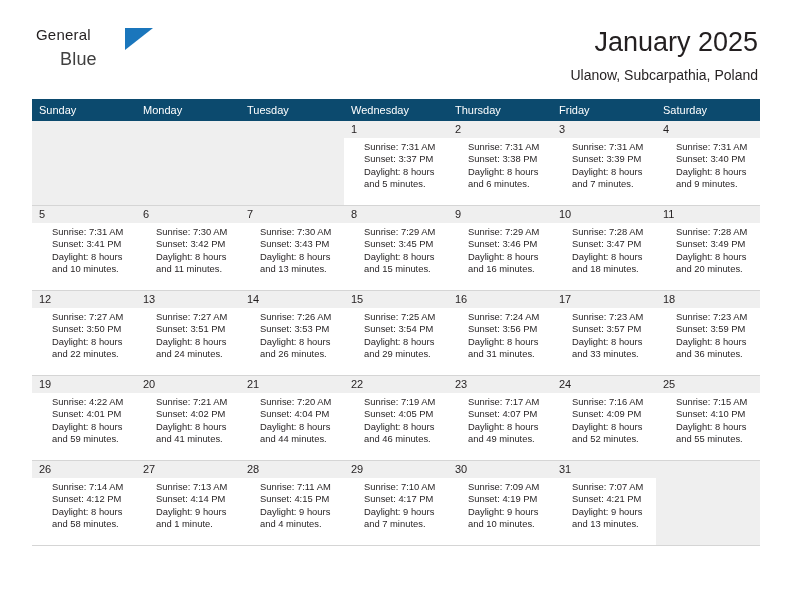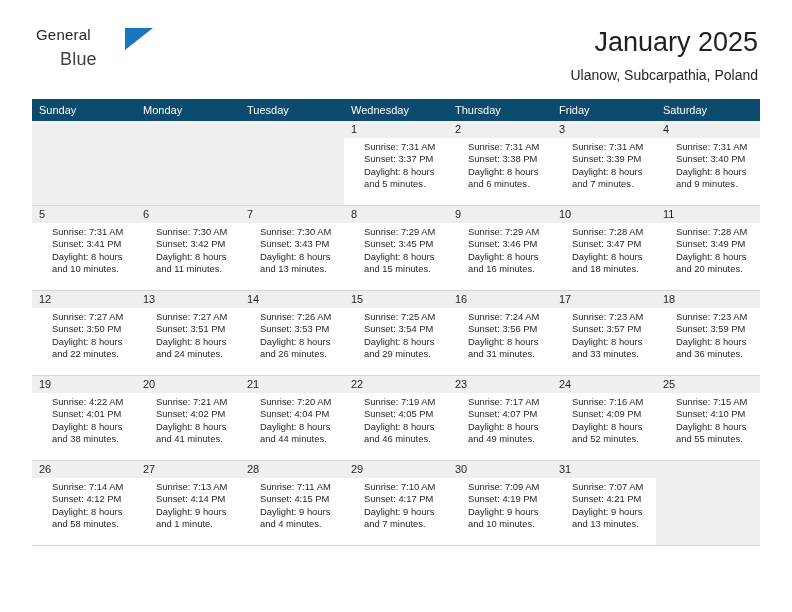--- a/index.html
+++ b/index.html
@@ -381,21 +381,21 @@
           </td>
         </tr>
         <tr>
           <td>
             <div class="cell filled">
               <div class="daynum-bar">19</div>
               <div class="info">
                 <div>Sunrise: 4:22 AM</div>
                 <div>Sunset: 4:01 PM</div>
                 <div>Daylight: 8 hours</div>
-                <div class="daylight-line2">and 38 minutes.</div>
+                <div class="daylight-line2">and 59 minutes.</div>
               </div>
             </div>
           </td>
           <td>
             <div class="cell filled">
               <div class="daynum-bar">20</div>
               <div class="info">
                 <div>Sunrise: 7:21 AM</div>
                 <div>Sunset: 4:02 PM</div>
                 <div>Daylight: 8 hours</div>

